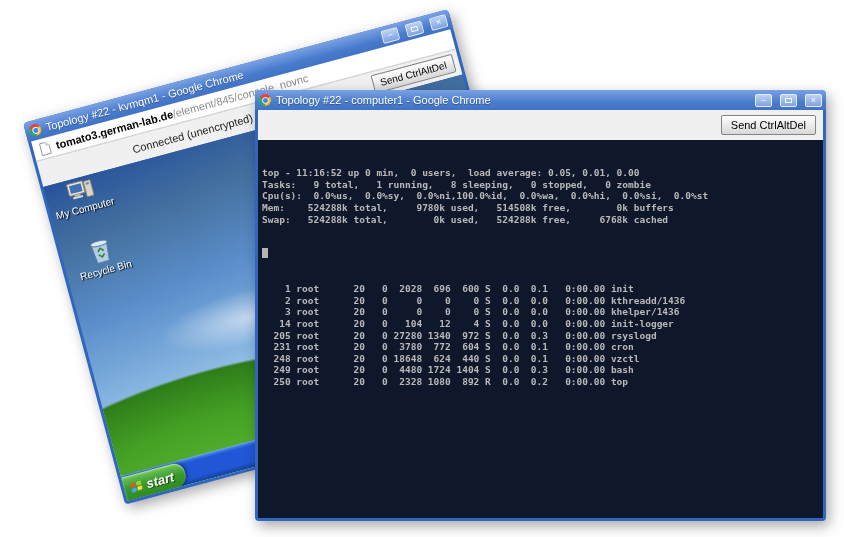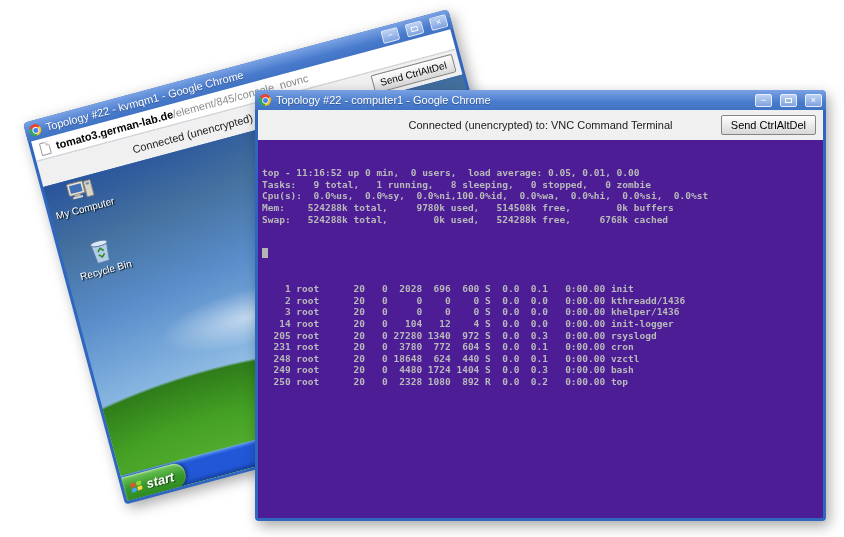--- a/index.html
+++ b/index.html
@@ -32,21 +32,21 @@
   .url-domain { color:#000; font-weight:bold; }
   .statusbar { background:#f0f0f0; position:relative; display:flex; align-items:center;
                justify-content:center; font-size:11px; color:#1a1a1a; }
   .ctrlaltdel { position:absolute; background:linear-gradient(#fefefe,#d8d8d8);
                 border:1px solid #848484; border-radius:2px; color:#000; cursor:default; }
 
   
   .front-window { left:255px; top:90px; width:571px; height:431px; z-index:2; }
   .front-window .statusbar { height:30px; }
   .front-window .ctrlaltdel { right:7px; top:5px; height:20px; padding:0 9px; font-size:11px; }
-  .terminal { flex:1; background:#4c1d95; color:#b9b9b9; overflow:hidden; padding-top:4px;
+  .terminal { flex:1; background:#0f172a; color:#b9b9b9; overflow:hidden; padding-top:4px;
               font:bold 9.5px/11.6px "DejaVu Sans Mono", monospace; white-space:pre; }
   .terminal pre { font:inherit; white-space:pre; }
   .tline { padding-left:4px; }
   .term-header { background:#b5b5b5; color:#000; width:100%; }
   .cursor-line { height:11.6px; padding-left:4px; }
   .cursor { display:inline-block; width:6px; height:10px; background:#b5b5b5; vertical-align:top; }
 
   
   .back-window { left:23px; top:123px; width:440px; height:395px; z-index:1;
                  transform:rotate(-15deg); transform-origin:0 0; }
@@ -141,21 +141,20 @@
   <div class="titlebar">
     <span class="chrome-icon">
         <b></b>
       </span>
     <span class="title-text">Topology #22 - computer1 - Google Chrome</span>
     <span class="win-btn">−</span>
     <span class="win-btn"><span class="max-glyph"></span></span>
     <span class="win-btn">×</span>
   </div>
   <div class="statusbar">
-    <span>Connected (unencrypted) to: VNC Command Terminal</span>
     <button class="ctrlaltdel">Send CtrlAltDel</button>
   </div>
   <div class="terminal">
     <pre class="tline">top - 11:16:52 up 0 min,  0 users,  load average: 0.05, 0.01, 0.00
 Tasks:   9 total,   1 running,   8 sleeping,   0 stopped,   0 zombie
 Cpu(s):  0.0%us,  0.0%sy,  0.0%ni,100.0%id,  0.0%wa,  0.0%hi,  0.0%si,  0.0%st
 Mem:    524288k total,     9780k used,   514508k free,        0k buffers
 Swap:   524288k total,        0k used,   524288k free,     6768k cached</pre>
     <div class="cursor-line"><span class="cursor"></span></div>
     <pre class="tline">    1 root      20   0  2028  696  600 S  0.0  0.1   0:00.00 init

